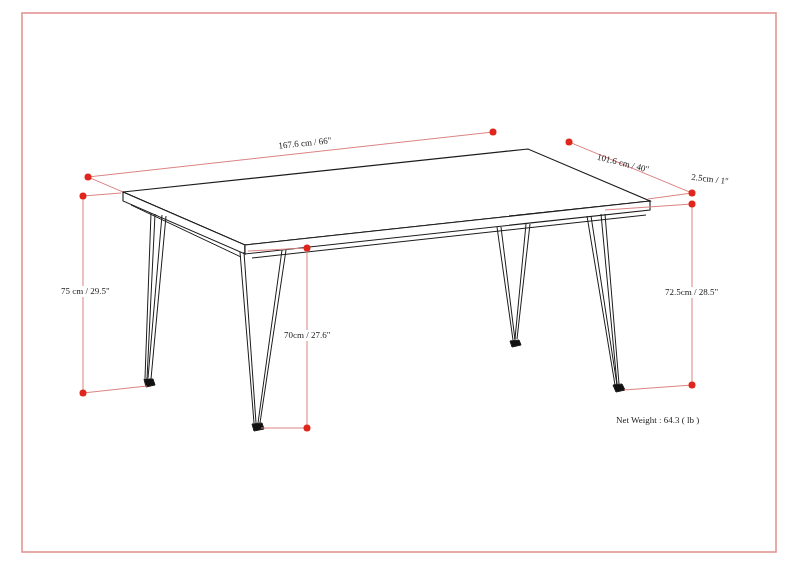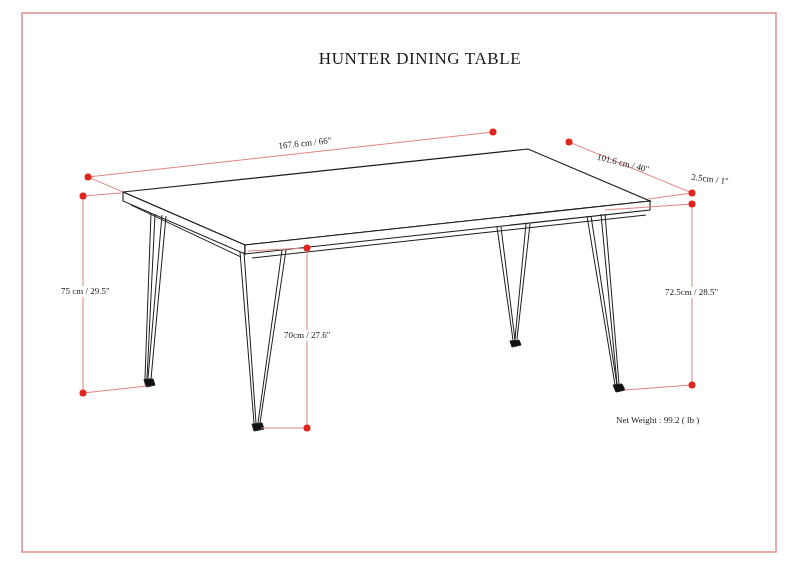--- a/index.html
+++ b/index.html
@@ -119,24 +119,23 @@
       <circle cx="692" cy="193" r="3.5"></circle>
       <circle cx="692" cy="204" r="3.5"></circle>
       <circle cx="692" cy="385" r="3.5"></circle>
       <circle cx="83" cy="196" r="3.5"></circle>
       <circle cx="83" cy="393" r="3.5"></circle>
       <circle cx="307" cy="248" r="3.5"></circle>
       <circle cx="307" cy="428" r="3.5"></circle>
     </g>
   </svg>
 
-  <div class="title">HUNTER DINING TABLE</div>
 
   <div class="lbl rot len">167.6 cm / 66"</div>
   <div class="lbl rot dep">101.6 cm / 40"</div>
   <div class="lbl rot thk">2.5cm / 1"</div>
 
   <div class="lbl gap h-left">75 cm / 29.5"</div>
   <div class="lbl gap h-mid">70cm / 27.6"</div>
   <div class="lbl gap h-right">72.5cm / 28.5"</div>
 
-  <div class="lbl weight">Net Weight : 99.2 ( lb )</div>
+  <div class="lbl weight">Net Weight : 64.3 ( lb )</div>
 </div>
 
 </body></html>

